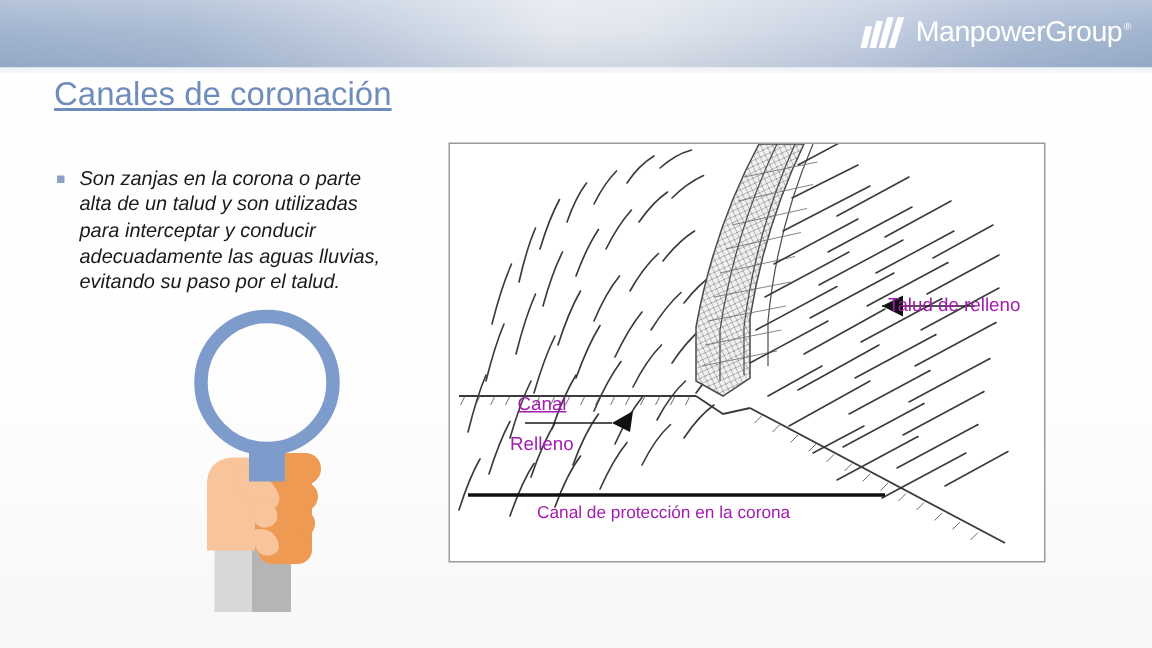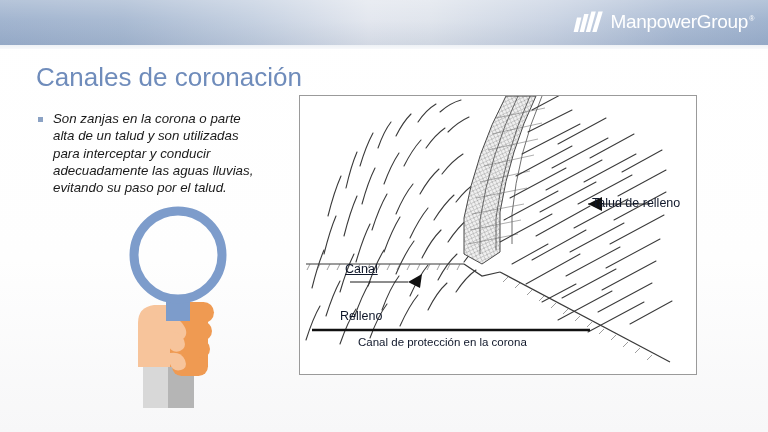--- a/index.html
+++ b/index.html
@@ -75,25 +75,26 @@
   }
   .logo-reg {
     font-size: 7px;
     vertical-align: super;
     margin-left: 1px;
   }
 
   
   .slide-title {
     position: absolute;
-    left: 36px; top: 62px;
-    font-size: 26px;
+    left: 36px; top: 50px;
+    font-size: 22px;
     color: #6f8cbb;
     font-family: "Liberation Sans", sans-serif;
     white-space: nowrap;
+    text-decoration: underline;
   }
 
   
   .bullet-row {
     position: absolute;
     left: 38px; top: 110px;
     width: 252px;
     display: flex;
     gap: 10px;
     font-style: italic;
@@ -127,25 +128,25 @@
     background: #ffffff;
     border: 1px solid #9a9a9a;
     box-sizing: border-box;
     overflow: hidden;
   }
   .diagram-svg { display: block; }
 
   .dlabel {
     position: absolute;
     font-family: "Liberation Sans", sans-serif;
-    color: #0f172a;
+    color: #a21caf;
     white-space: nowrap;
   }
   .label-canal   { left: 45px;  top: 166px; font-size: 12.5px; text-decoration: underline; }
-  .label-relleno { left: 40px;  top: 193px; font-size: 12.5px; margin-top: 20px; }
+  .label-relleno { left: 40px;  top: 193px; font-size: 12.5px; }
   .label-talud   { left: 292px; top: 100px; font-size: 12.5px; }
   .label-caption { left: 10px;  top: 240px; font-size: 11.5px; margin-left: 48px; }
 </style>
 </head>
 <body>
 
 <div class="slide">
 
   <div class="header-band"></div>
   <div class="header-shine"></div>

